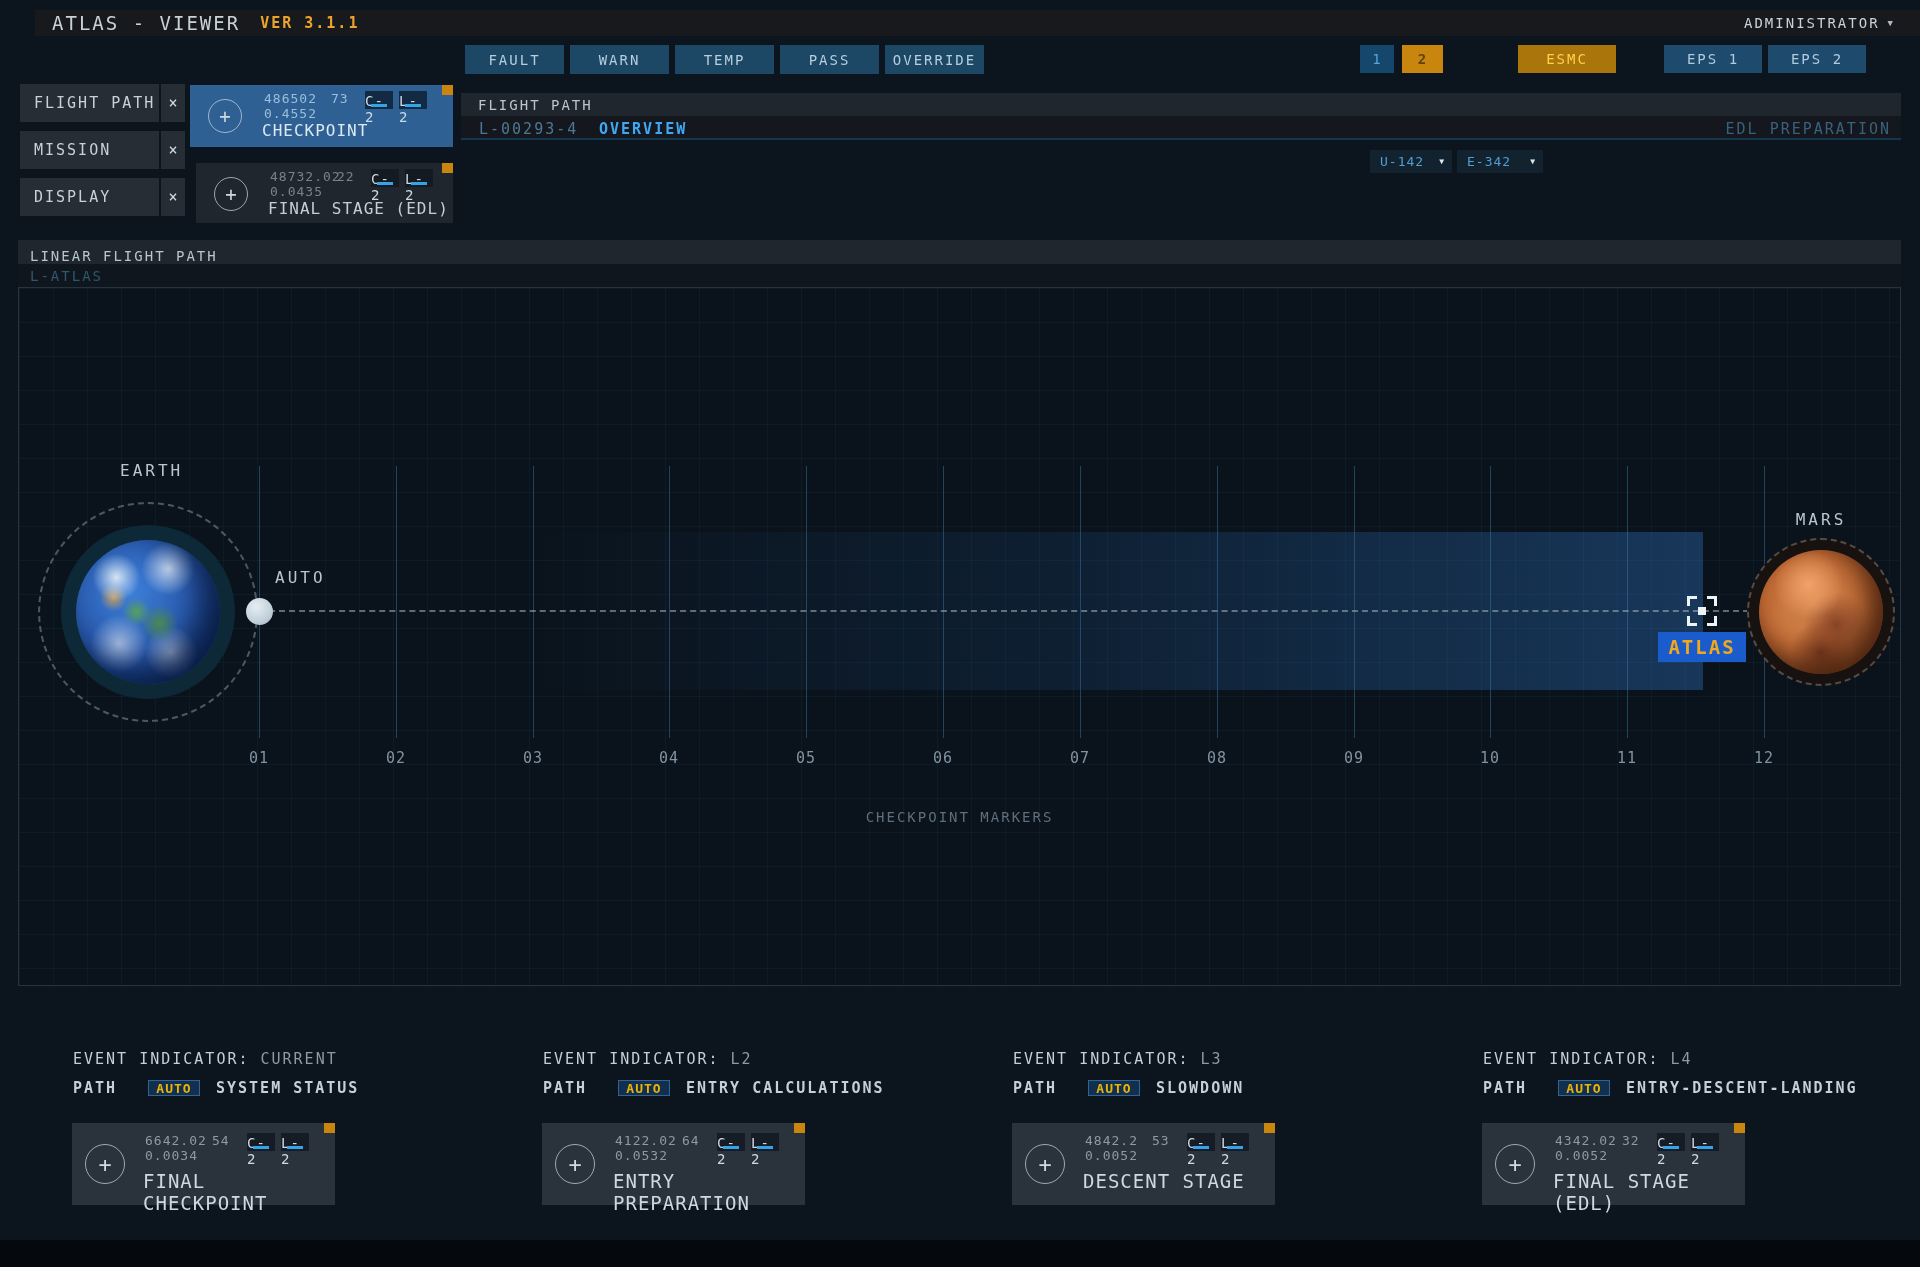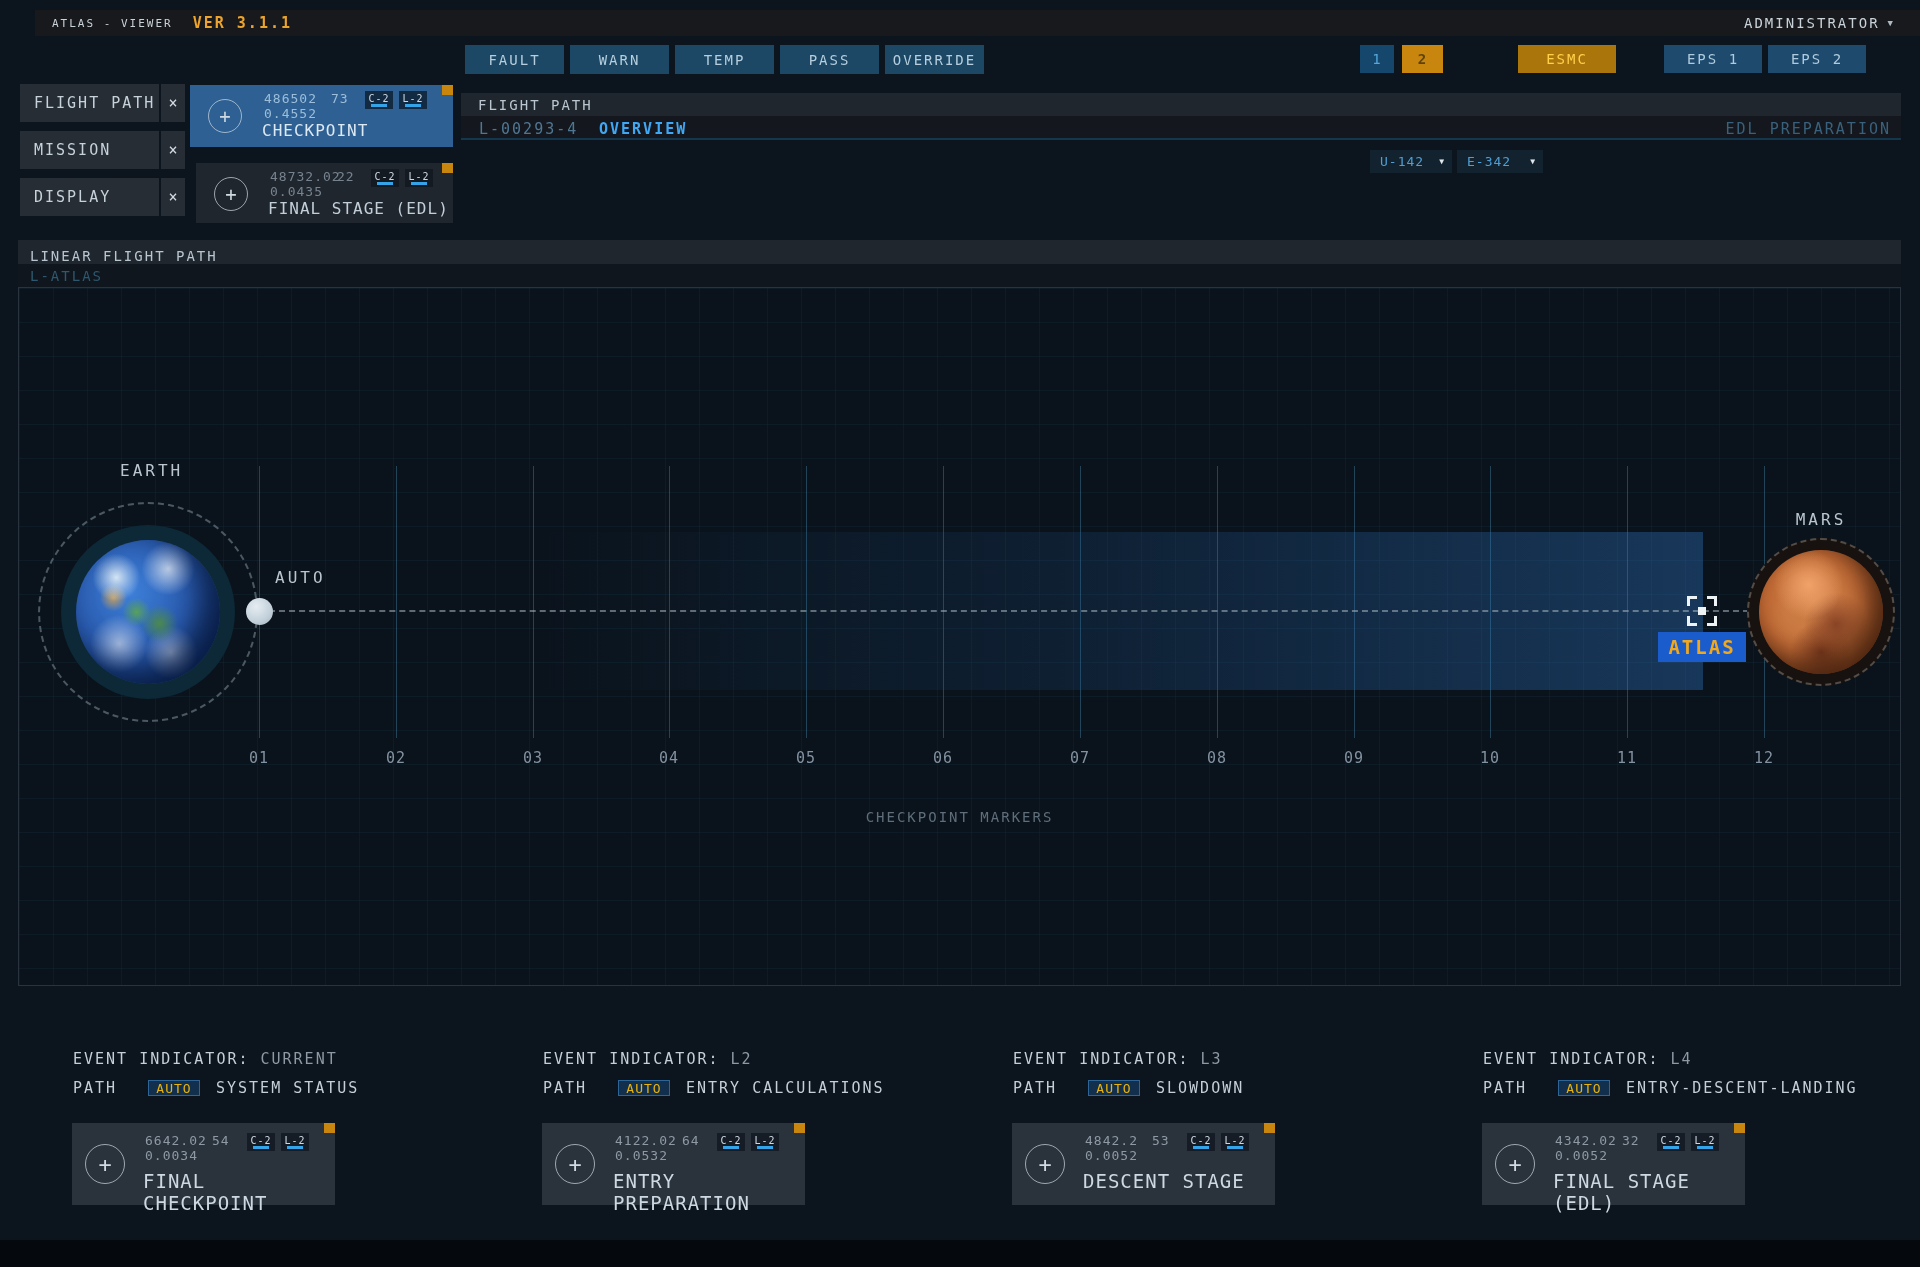--- a/index.html
+++ b/index.html
@@ -7,21 +7,21 @@
   #app{
     position:relative;width:1920px;height:1267px;overflow:hidden;
     background:#0c141d;
     font-family:"DejaVu Sans Mono", monospace;
     color:#c4cfd8;
     -webkit-font-smoothing:antialiased;
   }
 
   
   .topbar{position:absolute;left:35px;right:0;top:10px;height:26px;background:#17191d;display:flex;align-items:center;}
-  .topbar .app-name{margin-left:17px;font-size:11px;letter-spacing:2px;color:#c9d2d9;}
+  .topbar .app-name{margin-left:17px;font-size:19px;letter-spacing:2px;color:#c9d2d9;}
   .topbar .version{margin-left:20px;font-size:15px;letter-spacing:2px;color:#eda42c;font-weight:bold;}
   .topbar .user{position:absolute;right:25px;display:flex;align-items:center;gap:8px;font-size:14px;letter-spacing:2px;color:#c9d2d9;cursor:pointer;}
   .topbar .user .caret{font-size:9px;color:#aeb9c2;}
 
   .page-title{position:absolute;left:16px;top:36px;font-size:36px;font-weight:bold;letter-spacing:2px;color:#c9d8e2;}
 
   
   .status-btn{position:absolute;top:45px;width:99px;height:29px;background:#1c4866;color:#b6cedd;
     font-size:14px;letter-spacing:2px;display:flex;align-items:center;justify-content:center;cursor:pointer;}
   .mode-btn{position:absolute;top:45px;height:28px;display:flex;align-items:center;justify-content:center;
@@ -39,21 +39,21 @@
     color:#d3dbe1;font-size:15px;cursor:pointer;}
 
   
   .cp-card{position:absolute;cursor:pointer;}
   .cp-corner{position:absolute;top:0;right:0;width:11px;height:10px;background:#c8860f;}
   .cp-plus{position:absolute;border-radius:50%;border:1px solid rgba(205,218,228,.7);color:#cfdae2;
     display:flex;align-items:center;justify-content:center;cursor:pointer;}
   .cp-value,.cp-count,.cp-ratio{position:absolute;font-size:13px;letter-spacing:1px;}
   .cp-title{position:absolute;letter-spacing:1px;}
   .cp-badges{position:absolute;display:flex;gap:6px;}
-  .badge{position:relative;width:28px;height:18px;font-size:10px;letter-spacing:1px;color:#cdd8e1;
+  .badge{position:relative;width:28px;height:18px;font-size:14px;letter-spacing:1px;color:#cdd8e1;
     display:flex;align-items:flex-start;justify-content:center;padding-top:2px;cursor:pointer;}
   .badge::after{content:"";position:absolute;left:6px;right:6px;bottom:2px;height:3px;background:#35a3e8;}
 
   
   .cp-sm{width:263px;height:62px;}
   .cp-sm .cp-plus{left:18px;top:14px;width:34px;height:34px;font-size:19px;}
   .cp-sm .cp-value{left:74px;top:6px;}
   .cp-sm .cp-count{left:141px;top:6px;}
   .cp-sm .cp-ratio{left:74px;top:21px;}
   .cp-sm .cp-title{left:72px;top:36px;font-size:16px;}
@@ -155,21 +155,21 @@
   .crosshair .br{right:0;bottom:0;border-right-width:3px;border-bottom-width:3px;}
   .crosshair .dot{position:absolute;left:11px;top:11px;width:8px;height:8px;background:#eef3f6;border-width:0;}
   .atlas-badge{position:absolute;left:1639px;top:344px;width:88px;height:30px;background:#1b5ccc;
     display:flex;align-items:center;justify-content:center;font-size:19px;font-weight:bold;
     letter-spacing:2px;color:#f2a81d;}
 
   
   .ev-row1{position:absolute;top:1050px;font-size:15px;letter-spacing:2px;display:flex;}
   .ev-row1 .ev-label{color:#c4cfd8;}
   .ev-row1 .ev-value{color:#8d99a4;margin-left:11px;}
-  .ev-row2{position:absolute;top:1077px;height:22px;display:flex;align-items:center;}
+  .ev-row2{position:absolute;top:1077px;height:22px;display:flex;align-items:center;font-weight:bold;}
   .ev-row2 .ev-path{width:75px;font-size:15px;letter-spacing:2px;color:#c4cfd8;}
   .ev-auto{width:52px;height:16px;background:#12304e;border:1px solid #2e6496;color:#eab308;
     font-size:13px;letter-spacing:1px;display:flex;align-items:center;justify-content:center;cursor:pointer;}
   .ev-status{margin-left:16px;font-size:15px;letter-spacing:2px;color:#c4cfd8;}
 
   .footer-strip{position:absolute;left:0;right:0;bottom:0;height:27px;background:#05080d;}
 </style>
 </head>
 <body>
 

